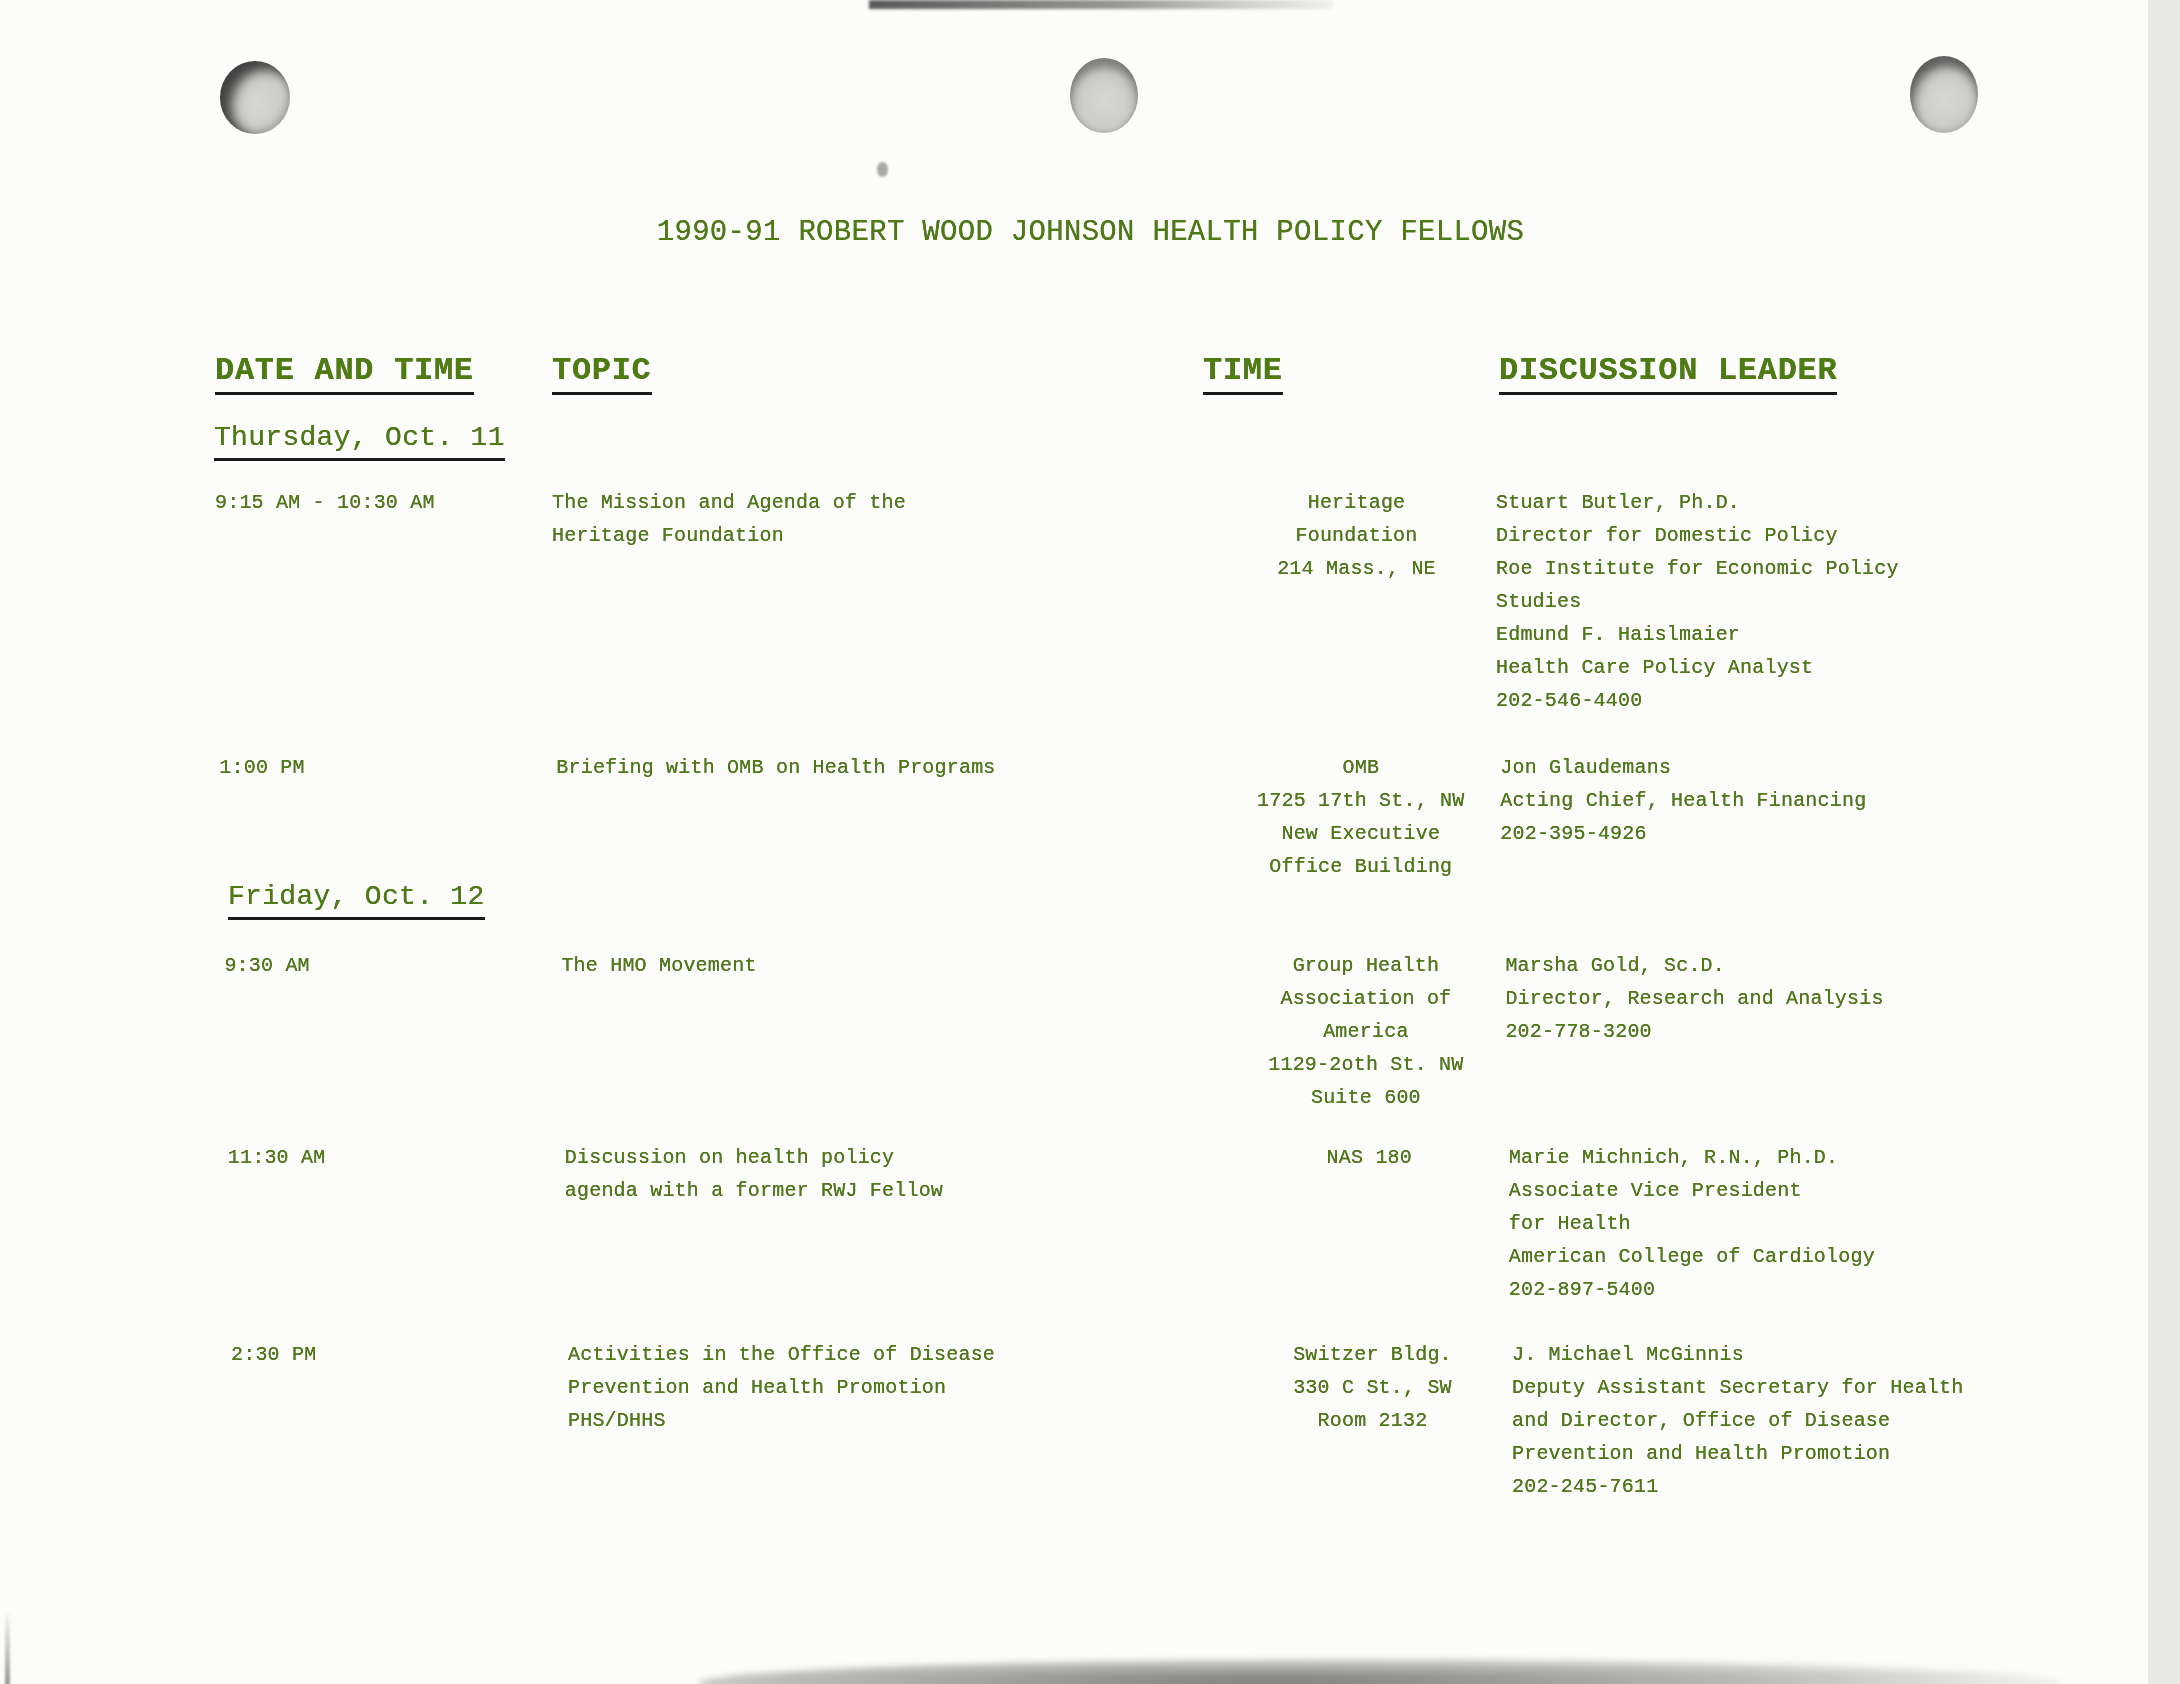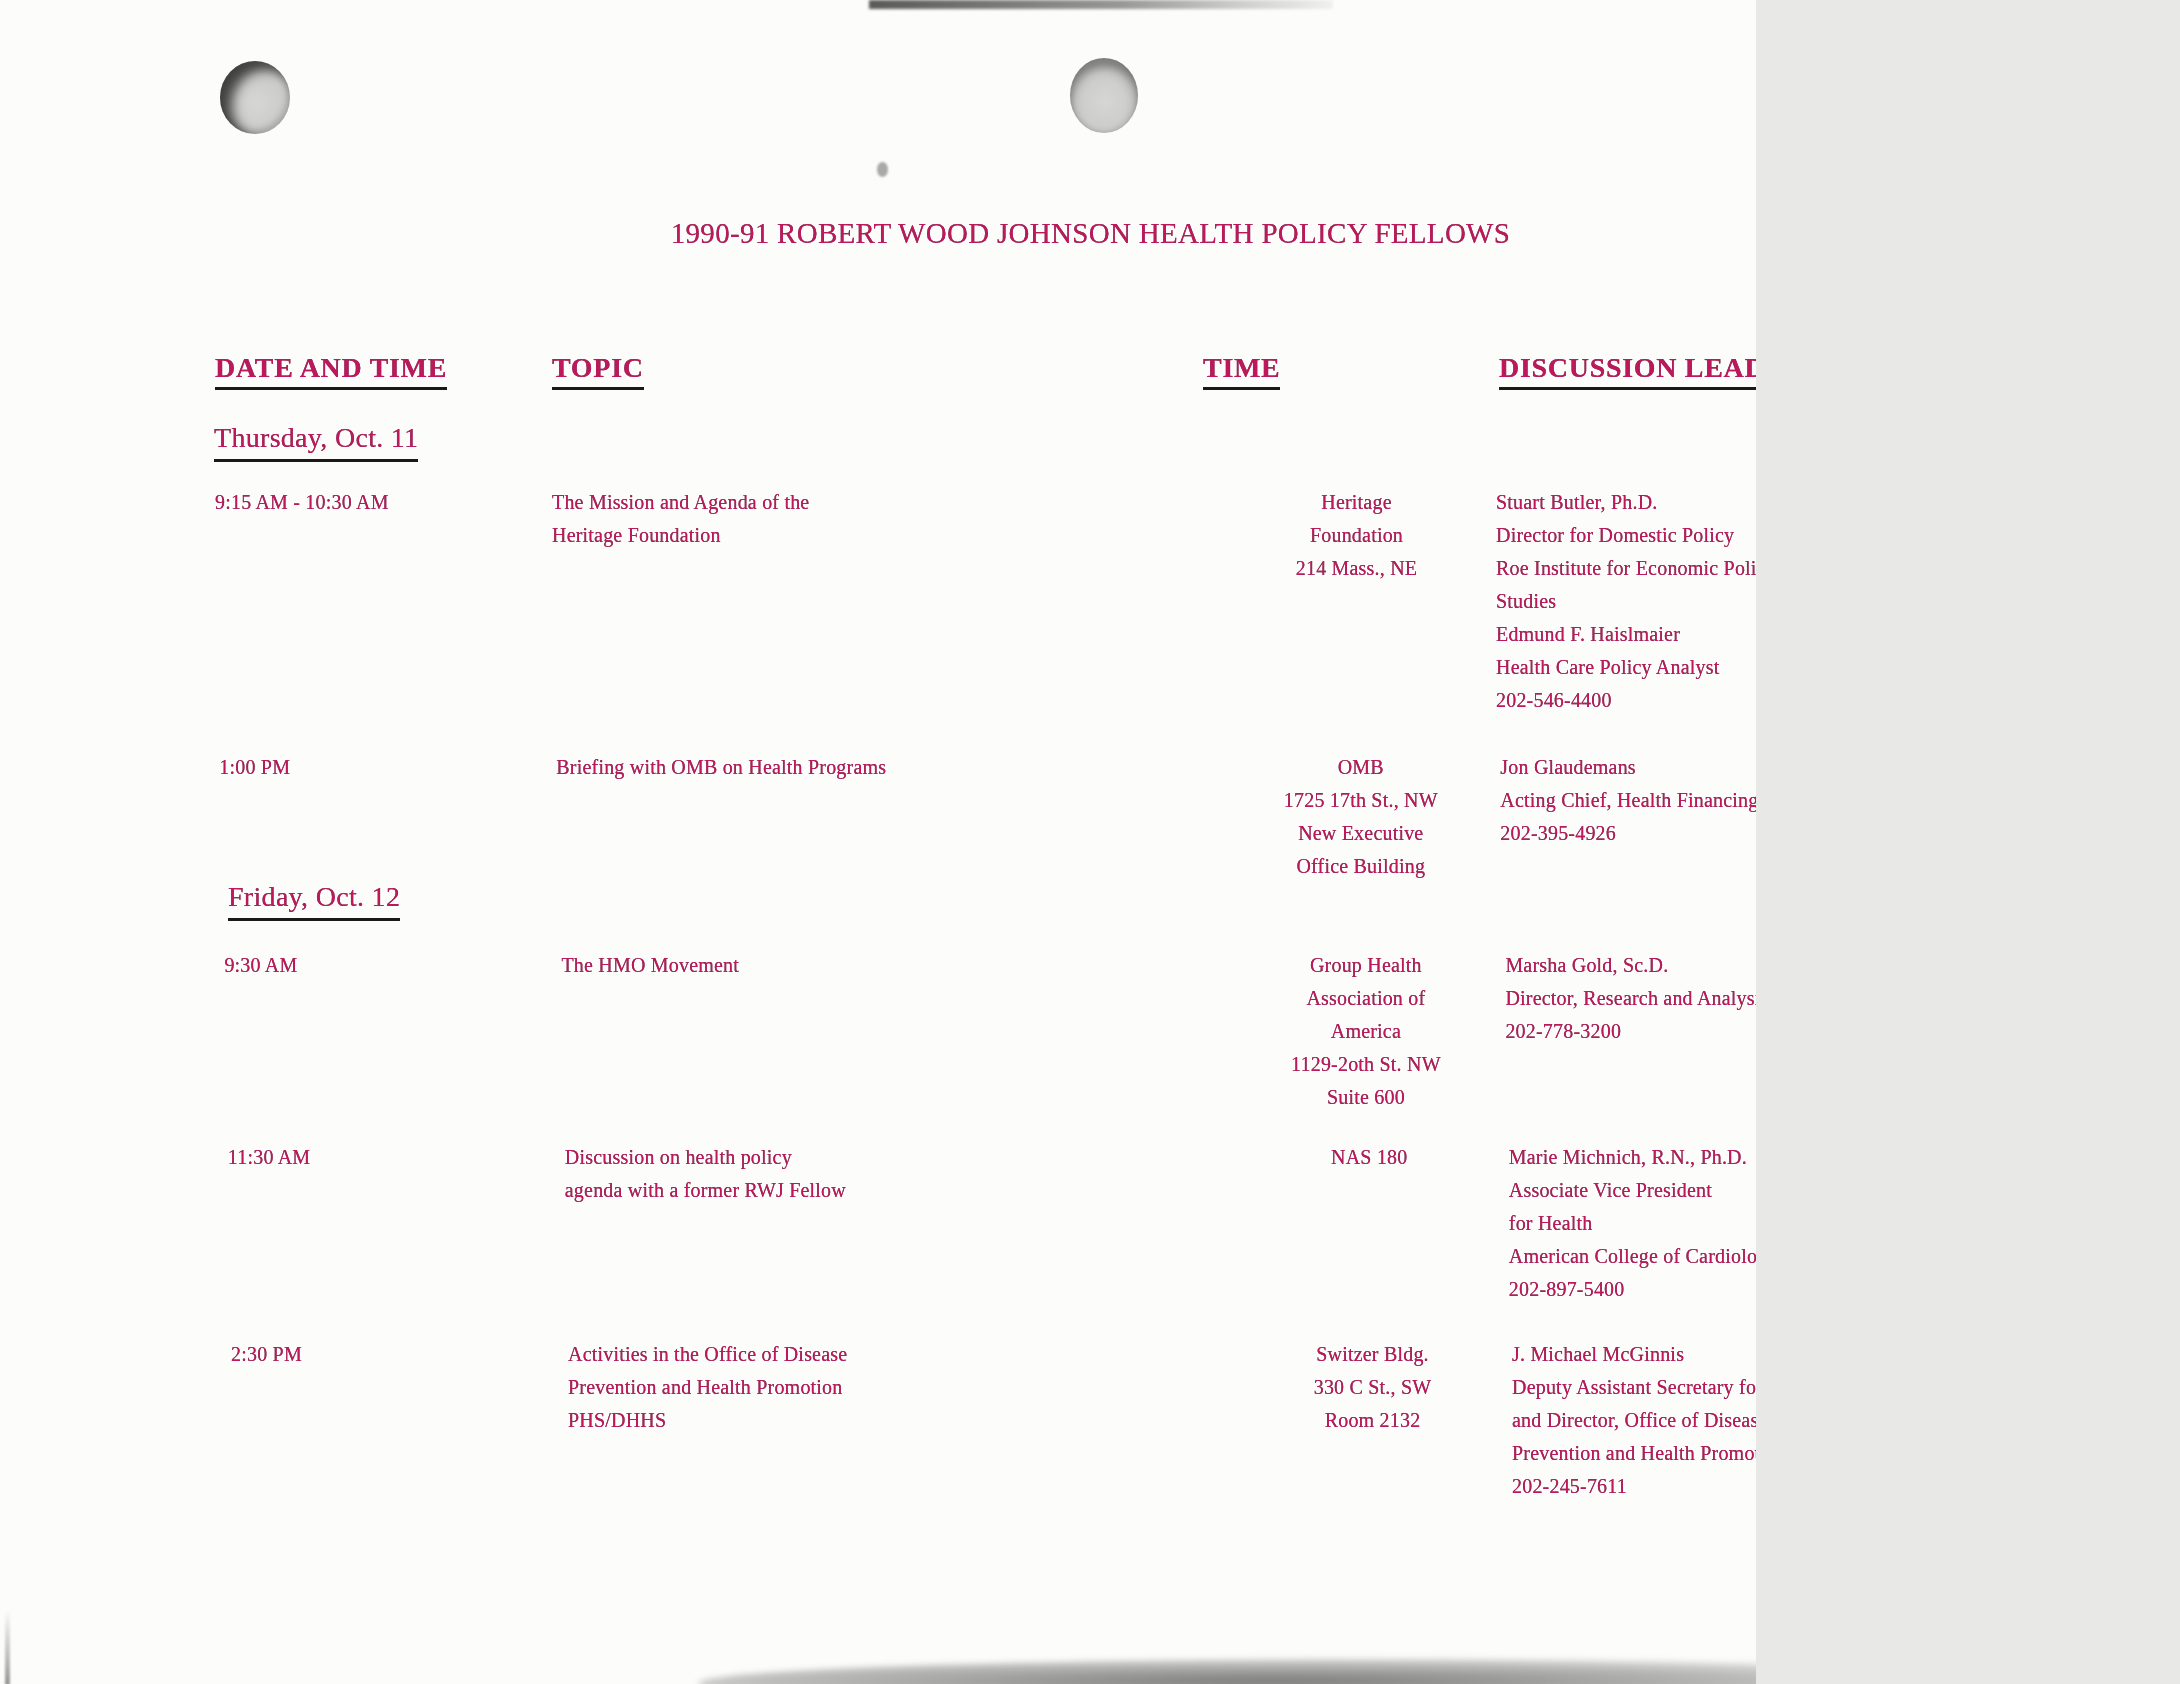--- a/index.html
+++ b/index.html
@@ -1,23 +1,23 @@
 <!DOCTYPE html>
 <html style="font-size:13.6px"><head>
 <meta charset="utf-8">
 <style>
   html, body { margin:0; padding:0; background:#e8e8e6; }
   .page {
     position: relative;
-    width: 1756px;
+    width: 2148px;
     height: 1685px;
     background: #fcfcfa;
     overflow: hidden;
-    font-family: Liberation Serif, serif;
-    color: #be185d;
+    font-family: Liberation Mono, monospace;
+    color: #4d7c0f;
   }
   .txt { text-shadow: 0 0 0.6px rgba(25,25,25,0.75); }
 
   
   .scan-band {
     position: absolute; left: 869px; top: 0; width: 464px; height: 8.5px;
     background: linear-gradient(90deg,
       rgba(35,35,35,0.75) 0%, rgba(55,55,55,0.65) 30%,
       rgba(70,70,70,0.55) 55%, rgba(120,120,120,0.35) 80%, rgba(160,160,160,0.12) 100%);
     filter: blur(1.4px);
@@ -57,21 +57,21 @@
 
   
   .title-block {
     position: absolute; top: 215px; left: 0; width: 2181px;
     text-align: center;
     font-size: 29px; line-height: 36px; letter-spacing: 0.3px;
   }
   .hdr-row, .day-heading, .event-row { position: absolute; left: 0; width: 2181px; }
   .hdr {
     position: absolute;
-    font-size: 28px; font-weight: 700; letter-spacing: 0.7px;
+    font-size: 32px; font-weight: 700; letter-spacing: 0.7px;
     border-bottom: 3.4px solid #1a1a1a; padding-bottom: 2.6px;
   }
   .day-heading .day-label {
     position: absolute;
     font-size: 28px; letter-spacing: 0.3px;
     border-bottom: 3.4px solid #1a1a1a; padding-bottom: 5px;
   }
   .cell {
     position: absolute;
     font-size: 20px; line-height: 33px; letter-spacing: 0.2px;

